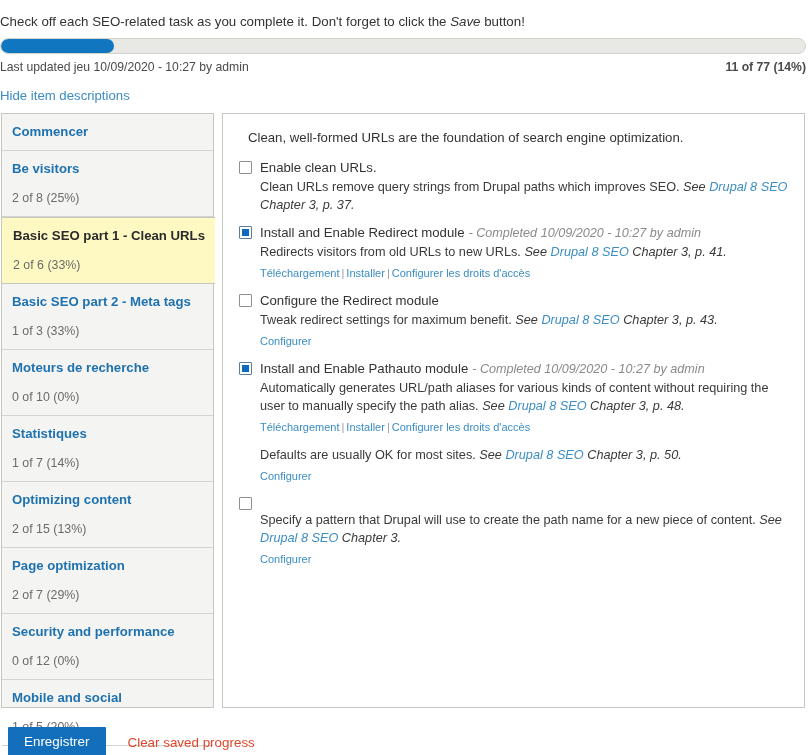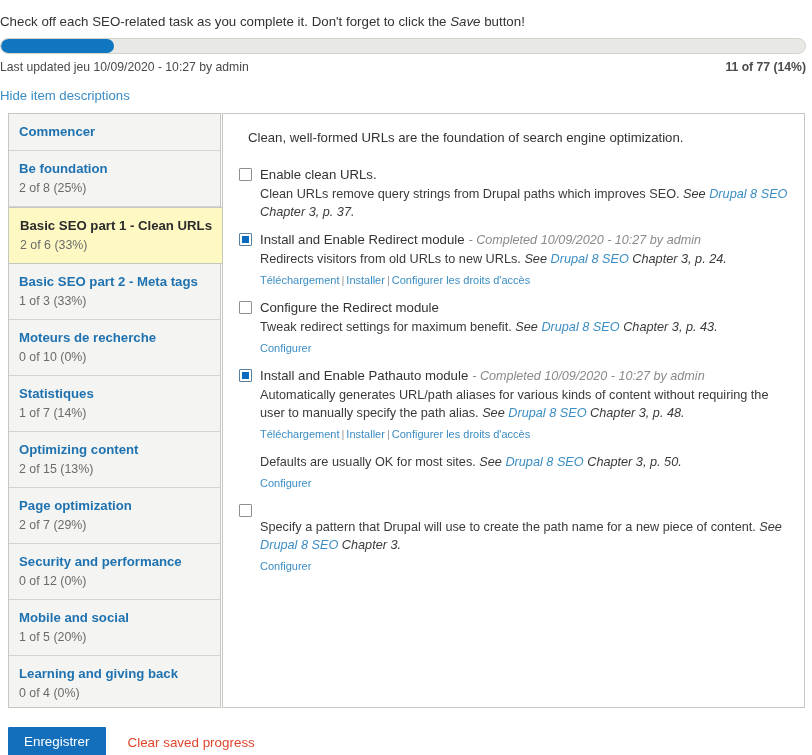--- a/index.html
+++ b/index.html
@@ -65,21 +65,21 @@
     left: 0; top: 88px;
     font-size: 13.2px;
     color: #3b8dc4;
     text-decoration: none;
     cursor: pointer;
   }
 
   
   .vtabs {
     position: absolute;
-    left: 8px; top: 113px;
+    left: 1px; top: 113px;
     width: 213px;
     height: 595px;
     background: #f4f4f2;
     border: 1px solid #c7c7c1;
     box-sizing: border-box;
   }
   .vtab {
     border-bottom: 1px solid #d5d5cf;
     padding: 9px 0 9px 10px;
     box-sizing: border-box;
@@ -92,21 +92,21 @@
     font-size: 13.2px;
     font-weight: bold;
     line-height: 18px;
     display: block;
   }
   .vtab .summary {
     color: #6b6b6b;
     font-size: 12.4px;
     line-height: 18px;
     display: block;
-    margin-top: 1px;
+    margin-top: 11px;
   }
   .vtab.active {
     background: #fef9c3;
     width: 214px;
     margin-left: -1px;
     padding-left: 11px;
     border-top: 1px solid #c7c7c1;
     border-bottom: 1px solid #c7c7c1;
     border-left: 1px solid #c7c7c1;
     border-right: none;
@@ -123,21 +123,21 @@
     border: 1px solid #c7c7c1;
     box-sizing: border-box;
     padding: 10px 14px 0 16px;
     overflow: hidden;
   }
 
   .panel-intro {
     font-size: 13.2px;
     line-height: 19px;
     color: #333;
-    margin: 4px 0 19px 9px;
+    margin: 4px 0 12px 9px;
   }
 
   
   .item { margin-bottom: 10px; position: relative; }
   .item-head {
     display: flex;
     align-items: flex-start;
     line-height: 18px;
   }
   .cbox {
@@ -240,21 +240,21 @@
   <span class="right">11 of 77 (14%)</span>
 </div>
 
 <a class="toggle-link">Hide item descriptions</a>
 
 <div class="vtabs" id="vtabs">
     <div class="vtab">
       <span class="title">Commencer</span>
     </div>
     <div class="vtab">
-      <span class="title">Be foundation</span>
+      <span class="title">Be visitors</span>
       <span class="summary">2 of 8 (25%)</span>
     </div>
     <div class="vtab active">
       <span class="title">Basic SEO part 1 - Clean URLs</span>
       <span class="summary">2 of 6 (33%)</span>
     </div>
     <div class="vtab">
       <span class="title">Basic SEO part 2 - Meta tags</span>
       <span class="summary">1 of 3 (33%)</span>
     </div>
@@ -296,21 +296,21 @@
           <span class="cbox"></span>
           <span><span class="item-label">Enable clean URLs.</span></span>
         </div>
         <div class="item-desc"><span>Clean URLs remove query strings from Drupal paths which improves SEO. </span><em>See </em><a class="booklink">Drupal 8 SEO</a><em> Chapter 3, p. 37.</em></div>
       </div>
       <div class="item">
         <div class="item-head">
           <span class="cbox checked"></span>
           <span><span class="item-label">Install and Enable Redirect module</span><span class="item-meta">- Completed 10/09/2020 - 10:27 by admin</span></span>
         </div>
-        <div class="item-desc"><span>Redirects visitors from old URLs to new URLs. </span><em>See </em><a class="booklink">Drupal 8 SEO</a><em> Chapter 3, p. 24.</em></div>
+        <div class="item-desc"><span>Redirects visitors from old URLs to new URLs. </span><em>See </em><a class="booklink">Drupal 8 SEO</a><em> Chapter 3, p. 41.</em></div>
         <div class="item-links"><a class="blue">Téléchargement</a><span class="sep">|</span><a class="blue">Installer</a><span class="sep">|</span><a class="blue">Configurer les droits d'accès</a></div>
       </div>
       <div class="item">
         <div class="item-head">
           <span class="cbox"></span>
           <span><span class="item-label">Configure the Redirect module</span></span>
         </div>
         <div class="item-desc"><span>Tweak redirect settings for maximum benefit. </span><em>See </em><a class="booklink">Drupal 8 SEO</a><em> Chapter 3, p. 43.</em></div>
         <div class="item-links"><a class="blue">Configurer</a></div>
       </div>

